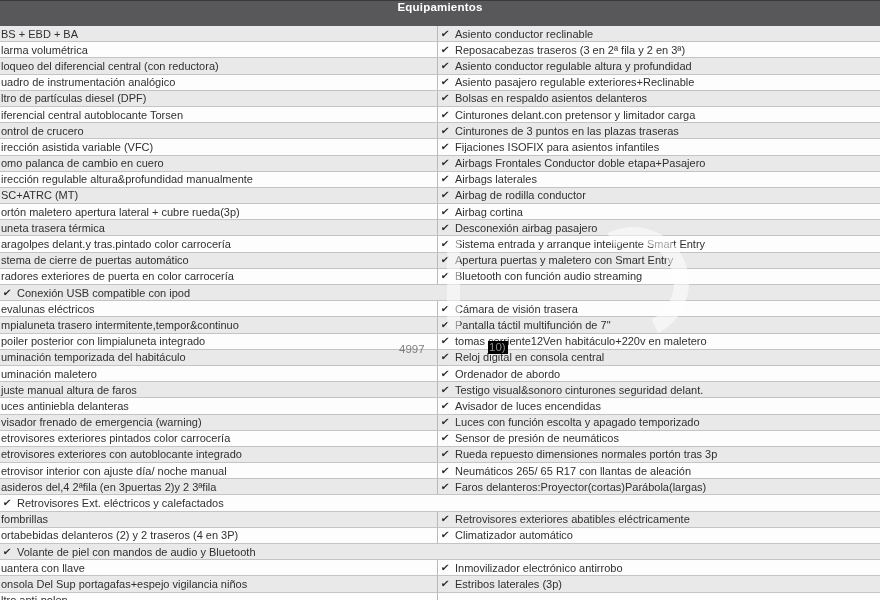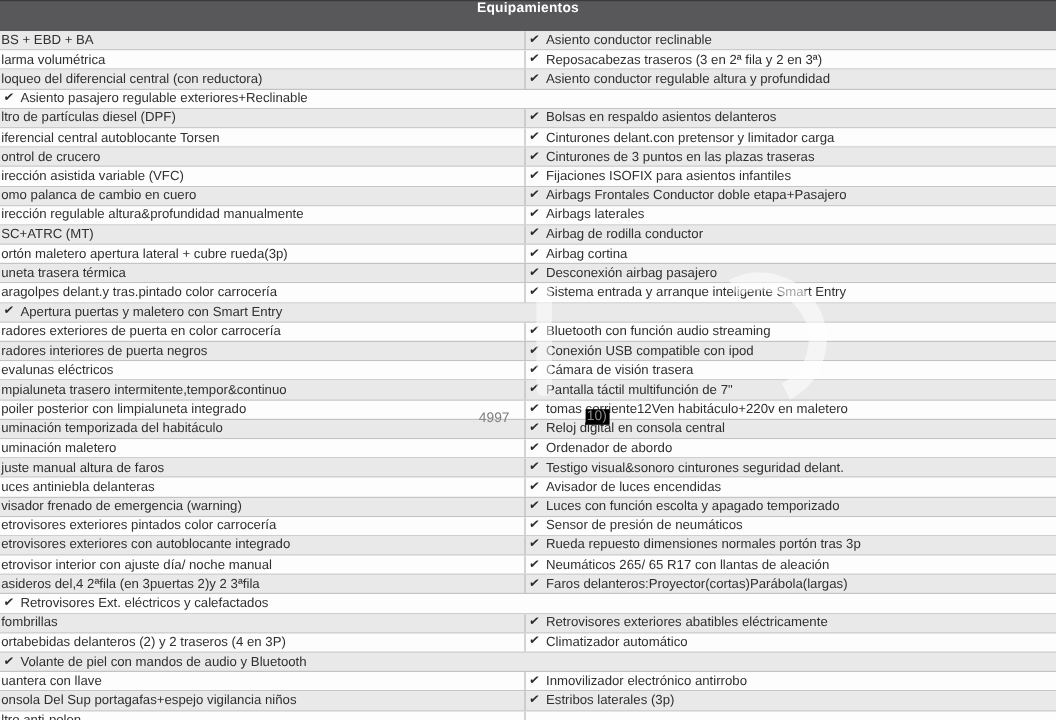--- a/index.html
+++ b/index.html
@@ -92,20 +92,23 @@
     <div class="row odd">
       <div class="cell left">
         <span>loqueo del diferencial central (con reductora)</span>
       </div>
       <div class="cell right">
         <span class="check">✔</span>
         <span class="label">Asiento conductor regulable altura y profundidad</span>
       </div>
     </div>
     <div class="row even">
+      <div class="cell left">
+        <span>uadro de instrumentación analógico</span>
+      </div>
       <div class="cell right">
         <span class="check">✔</span>
         <span class="label">Asiento pasajero regulable exteriores+Reclinable</span>
       </div>
     </div>
     <div class="row odd">
       <div class="cell left">
         <span>ltro de partículas diesel (DPF)</span>
       </div>
       <div class="cell right">
@@ -188,38 +191,38 @@
     <div class="row even">
       <div class="cell left">
         <span>aragolpes delant.y tras.pintado color carrocería</span>
       </div>
       <div class="cell right">
         <span class="check">✔</span>
         <span class="label">Sistema entrada y arranque inteligente Smart Entry</span>
       </div>
     </div>
     <div class="row odd">
+      <div class="cell left">
+        <span>stema de cierre de puertas automático</span>
+      </div>
       <div class="cell right">
         <span class="check">✔</span>
         <span class="label">Apertura puertas y maletero con Smart Entry</span>
       </div>
     </div>
     <div class="row even">
       <div class="cell left">
         <span>radores exteriores de puerta en color carrocería</span>
       </div>
       <div class="cell right">
         <span class="check">✔</span>
         <span class="label">Bluetooth con función audio streaming</span>
       </div>
     </div>
     <div class="row odd">
-      <div class="cell left">
-        <span>radores interiores de puerta negros</span>
-      </div>
       <div class="cell right">
         <span class="check">✔</span>
         <span class="label">Conexión USB compatible con ipod</span>
       </div>
     </div>
     <div class="row even">
       <div class="cell left">
         <span>evalunas eléctricos</span>
       </div>
       <div class="cell right">

